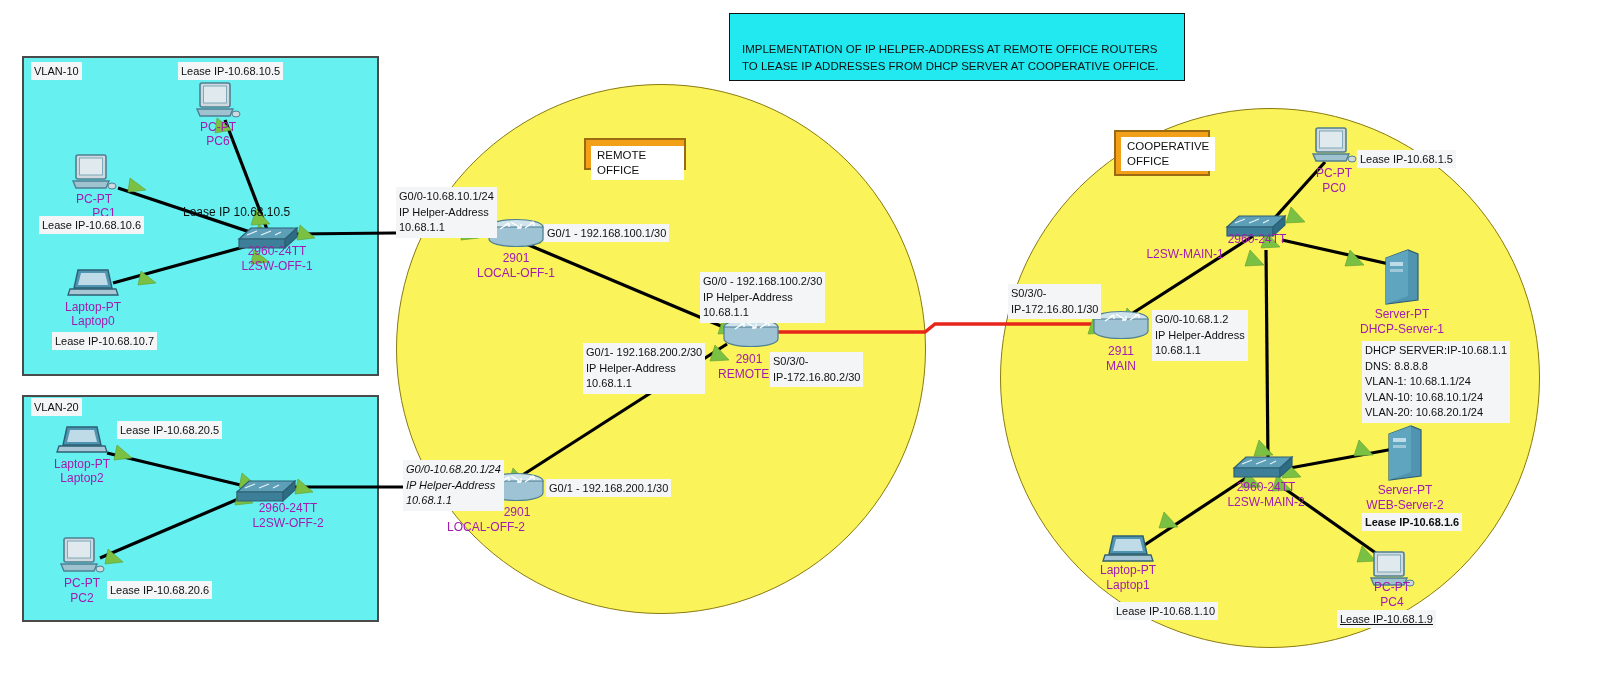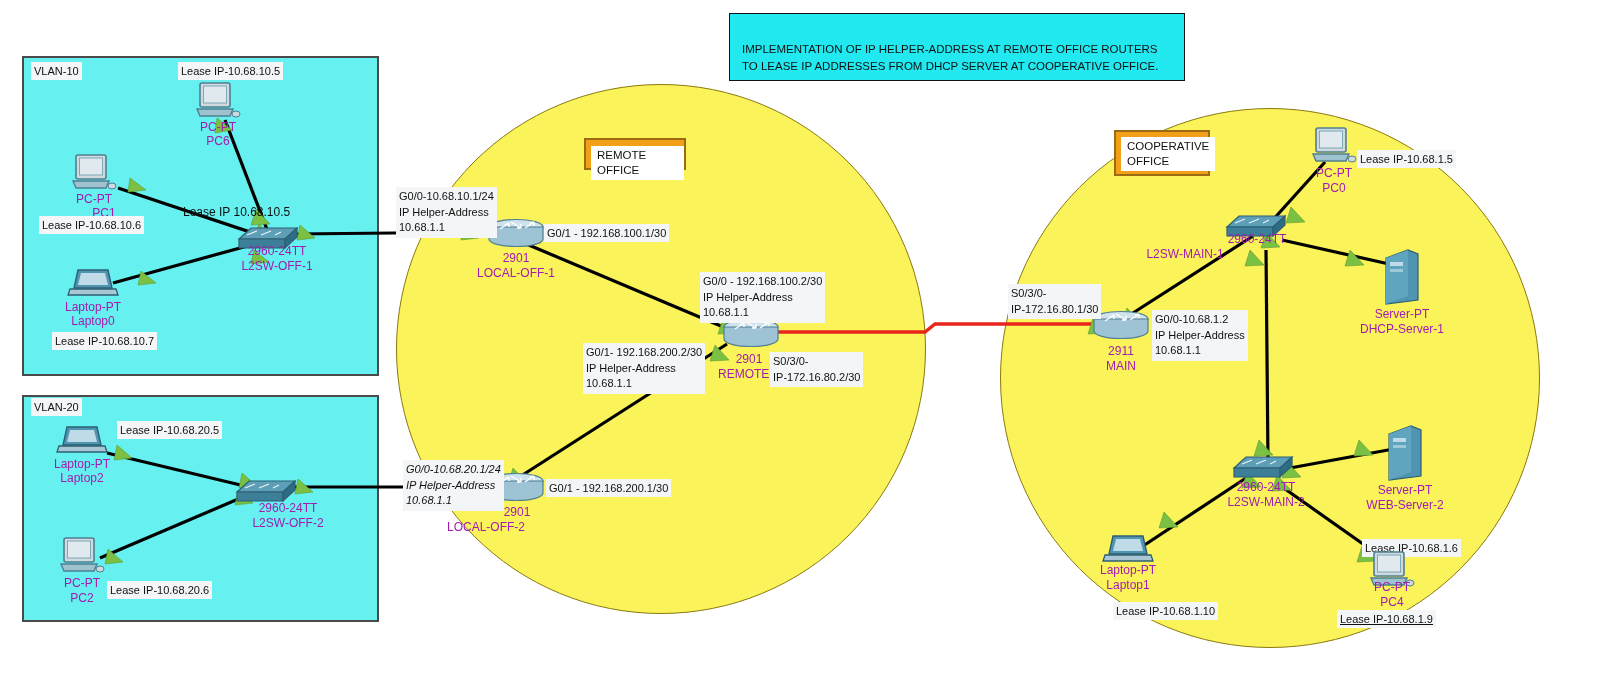--- a/index.html
+++ b/index.html
@@ -304,20 +304,27 @@
   <div class="dev" style="left:1382px;top:248px;">
     <svg width="40" height="60" viewBox="0 0 40 60">
       <path d="M4 10 L26 2 L36 6 L36 52 L4 56 Z" fill="#4f94b0" stroke="#2d5f73" stroke-width="1.2"></path>
       <path d="M4 10 L26 2 L26 48 L4 56 Z" fill="#5fa5c0"></path>
       <rect x="8" y="14" width="13" height="4" fill="#bfdbe8"></rect>
       <rect x="8" y="21" width="13" height="3" fill="#9ec9da"></rect>
     </svg>
   </div>
   <div class="devname" style="left:1402px;top:307px;">Server-PT</div>
   <div class="devname" style="left:1402px;top:322px;">DHCP-Server-1</div>
+  <div class="lbl multi" style="left:1362px;top:341px;">
+    <div>DHCP SERVER:IP-10.68.1.1</div>
+    <div>DNS: 8.8.8.8</div>
+    <div>VLAN-1: 10.68.1.1/24</div>
+    <div>VLAN-10: 10.68.10.1/24</div>
+    <div>VLAN-20: 10.68.20.1/24</div>
+  </div>
 
   <div class="dev" style="left:1232px;top:452px;">
     <svg width="62" height="28" viewBox="0 0 62 28">
       <path d="M2 16 L14 5 L60 5 L48 16 Z" fill="#5e9fb8" stroke="#2d5f73" stroke-width="1.2"></path>
       <path d="M2 16 L48 16 L48 25 L2 25 Z" fill="#3d7e99" stroke="#2d5f73" stroke-width="1.2"></path>
       <path d="M48 16 L60 5 L60 14 L48 25 Z" fill="#2d6c85" stroke="#2d5f73" stroke-width="1.2"></path>
       <path d="M10 12 L20 8 M24 12 L34 8 M38 12 L44 9" stroke="#e9f3f7" stroke-width="1.1" fill="none"></path>
     </svg>
   </div>
   <div class="devname" style="left:1266px;top:480px;">2960-24TT</div>
@@ -326,21 +333,21 @@
   <div class="dev" style="left:1385px;top:424px;">
     <svg width="40" height="60" viewBox="0 0 40 60">
       <path d="M4 10 L26 2 L36 6 L36 52 L4 56 Z" fill="#4f94b0" stroke="#2d5f73" stroke-width="1.2"></path>
       <path d="M4 10 L26 2 L26 48 L4 56 Z" fill="#5fa5c0"></path>
       <rect x="8" y="14" width="13" height="4" fill="#bfdbe8"></rect>
       <rect x="8" y="21" width="13" height="3" fill="#9ec9da"></rect>
     </svg>
   </div>
   <div class="devname" style="left:1405px;top:483px;">Server-PT</div>
   <div class="devname" style="left:1405px;top:498px;">WEB-Server-2</div>
-  <div class="lbl" style="left:1362px;top:539px;">Lease IP-10.68.1.6</div>
+  <div class="lbl" style="left:1362px;top:513px;font-weight:bold;">Lease IP-10.68.1.6</div>
 
   <div class="dev" style="left:1103px;top:534px;">
     <svg width="50" height="34" viewBox="0 0 50 34">
       <path d="M10 2 L40 2 L44 20 L6 20 Z" fill="#4f94b0" stroke="#2d5f73" stroke-width="1.4"></path>
       <path d="M13 5 L37 5 L40 17 L10 17 Z" fill="#bfdbe8"></path>
       <path d="M2 21 L48 21 L50 27 L0 27 Z" fill="#a8c6d4" stroke="#2d5f73" stroke-width="1.3"></path>
     </svg>
   </div>
   <div class="devname" style="left:1128px;top:563px;">Laptop-PT</div>
   <div class="devname" style="left:1128px;top:578px;">Laptop1</div>

